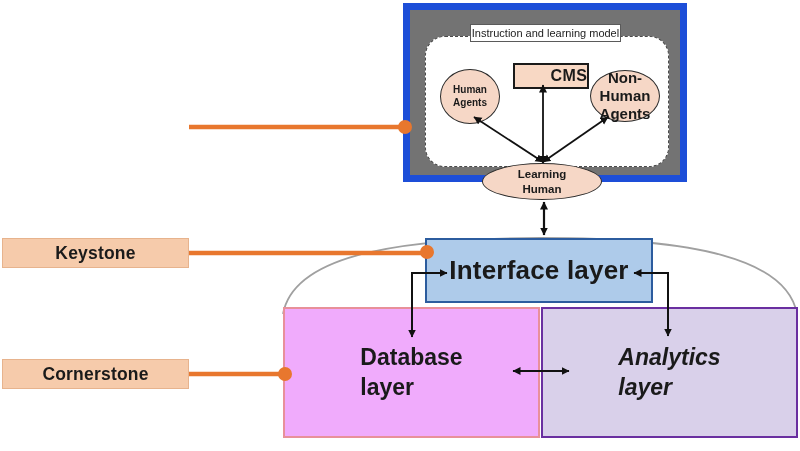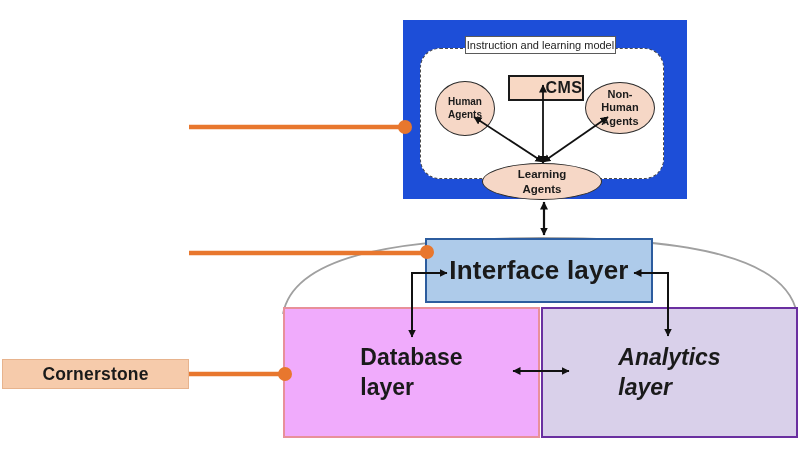--- a/index.html
+++ b/index.html
@@ -18,22 +18,22 @@
     background:#f6cbab;border:1.5px solid #e7b38d;
     display:flex;align-items:center;justify-content:center;
     font-size:17.5px;font-weight:bold;letter-spacing:.2px;
   }
   .stone.capstone{top:112px;}
   .stone.keystone{top:238px;}
   .stone.cornerstone{top:359px;}
 
   
   .model-box{
-    position:absolute;left:403px;top:20px;width:284px;height:179px;z-index:1;
-    background:#1d4ed8;border:2px solid #1d4ed8;
+    position:absolute;left:403px;top:3px;width:284px;height:179px;z-index:1;
+    background:#737373;border:7px solid #1d4ed8;
   }
   .dashed-zone{
     position:absolute;left:15px;top:26px;width:244px;height:131px;
     background:#ffffff;border:1.5px dashed #4a4a4a;border-radius:20px;
   }
   .model-title{
     position:absolute;left:60px;top:14px;width:151px;height:18px;
     background:#ffffff;border:1.3px solid #5a5a5a;
     display:flex;align-items:center;justify-content:center;
     font-size:11px;color:#222222;white-space:nowrap;
@@ -44,21 +44,21 @@
     display:flex;align-items:center;justify-content:center;
     font-size:16px;font-weight:bold;letter-spacing:.5px;padding-left:36px;
   }
   .agent-ellipse{
     position:absolute;border-radius:50%;
     background:#f6d7c6;border:1.8px solid #2b2b2b;
     display:flex;align-items:center;justify-content:center;text-align:center;
     font-weight:bold;white-space:pre-line;line-height:1.25;
   }
   .human-agents{left:30px;top:59px;width:60px;height:55px;font-size:10px;}
-  .non-human-agents{left:180px;top:60px;width:70px;height:52px;font-size:11px;line-height:1.2;}
+  .non-human-agents{left:180px;top:60px;width:70px;height:52px;font-size:15px;line-height:1.2;}
   .learning-agents{
     position:absolute;left:482px;top:163px;width:120px;height:37px;z-index:2;
     border-radius:50%;background:#f6d7c6;border:1.6px solid #2b2b2b;
     display:flex;align-items:center;justify-content:center;text-align:center;
     font-size:11.5px;font-weight:bold;white-space:pre-line;line-height:1.25;
   }
 
   
   .layer-box{
     position:absolute;z-index:1;
@@ -83,20 +83,23 @@
 </style>
 </head>
 <body>
 
 <div class="stage">
 
   <svg class="layer bg" viewBox="0 0 800 451">
     <path d="M 283 314 C 293 259 385 238 540 238 C 695 238 787 259 797 314" fill="none" stroke="#a0a0a0" stroke-width="1.8"></path>
   </svg>
 
+  <div class="stone keystone">
+    <span>Keystone</span>
+  </div>
   <div class="stone cornerstone">
     <span>Cornerstone</span>
   </div>
 
   <div class="model-box">
     <div class="dashed-zone"></div>
     <div class="model-title">
       <span>Instruction and learning model</span>
     </div>
     <div class="cms-box">
@@ -108,21 +111,21 @@
     </div>
     <div class="agent-ellipse non-human-agents">
       <span>Non-
 Human
 Agents</span>
     </div>
   </div>
 
   <div class="learning-agents">
     <span>Learning
-Agents</span>
+Human</span>
   </div>
 
   <div class="layer-box interface-layer">
     <span>Interface layer</span>
   </div>
   <div class="layer-box database-layer">
     <span>Database
 layer</span>
   </div>
   <div class="layer-box analytics-layer">

